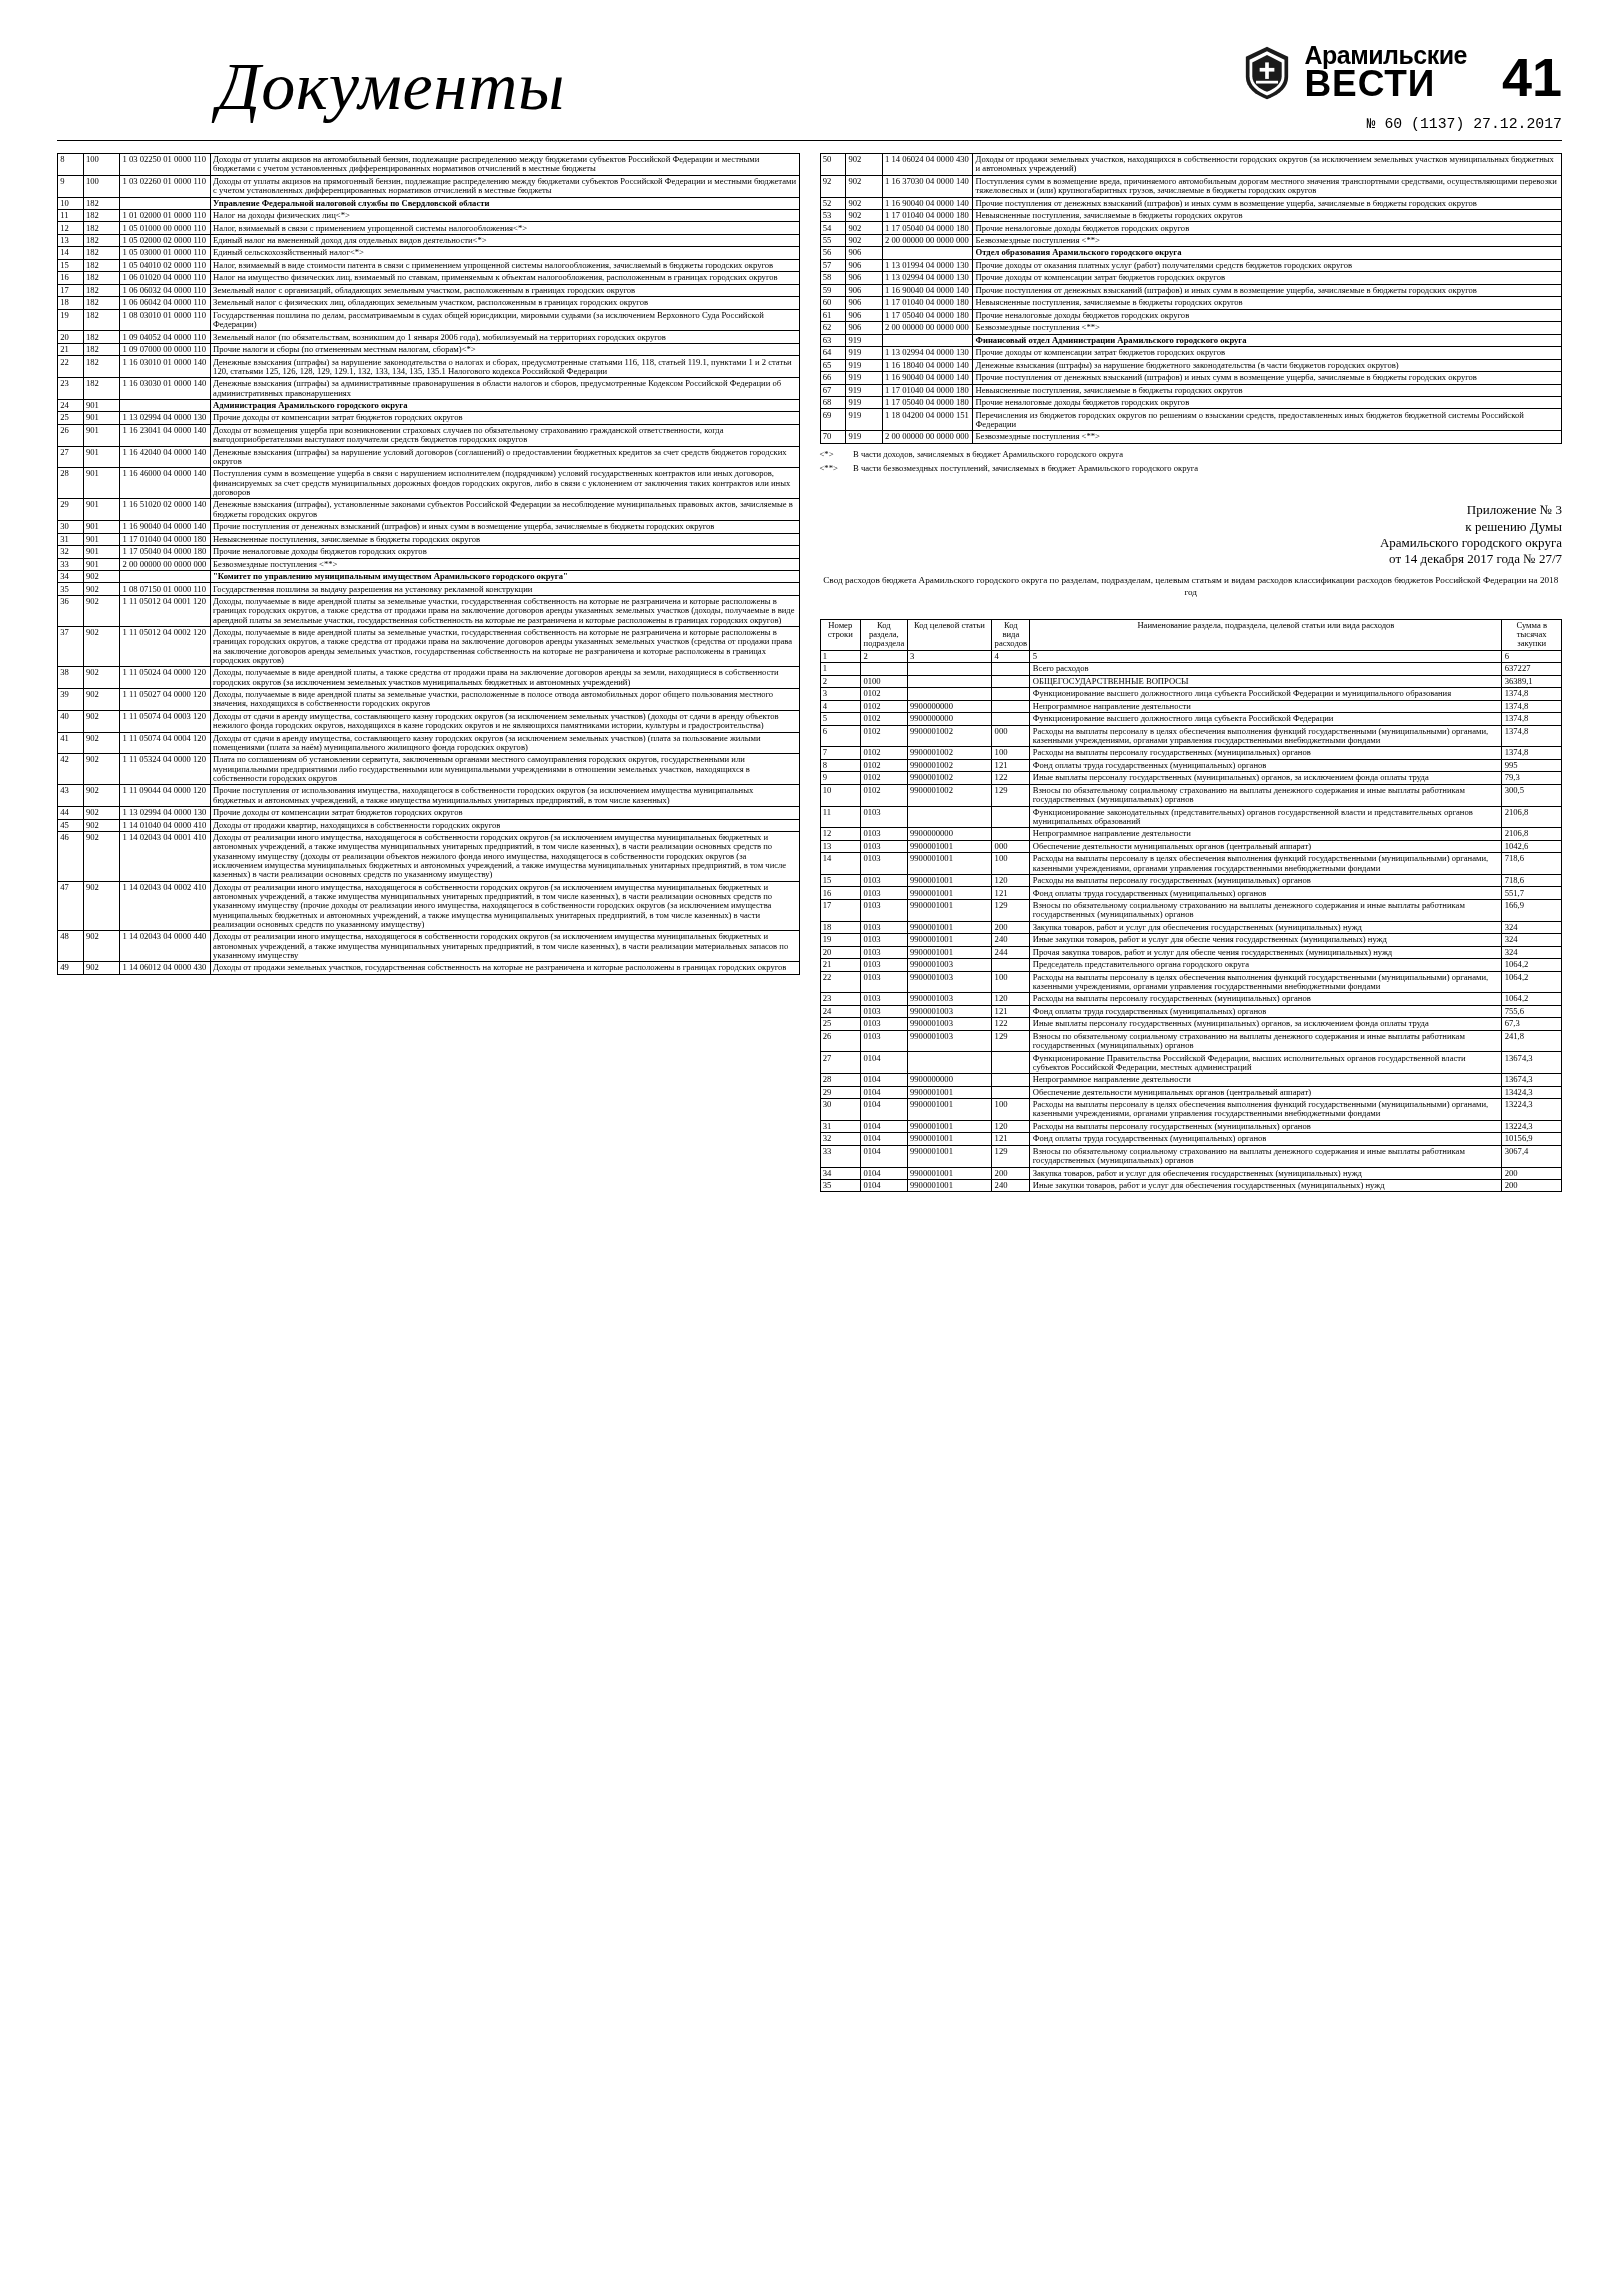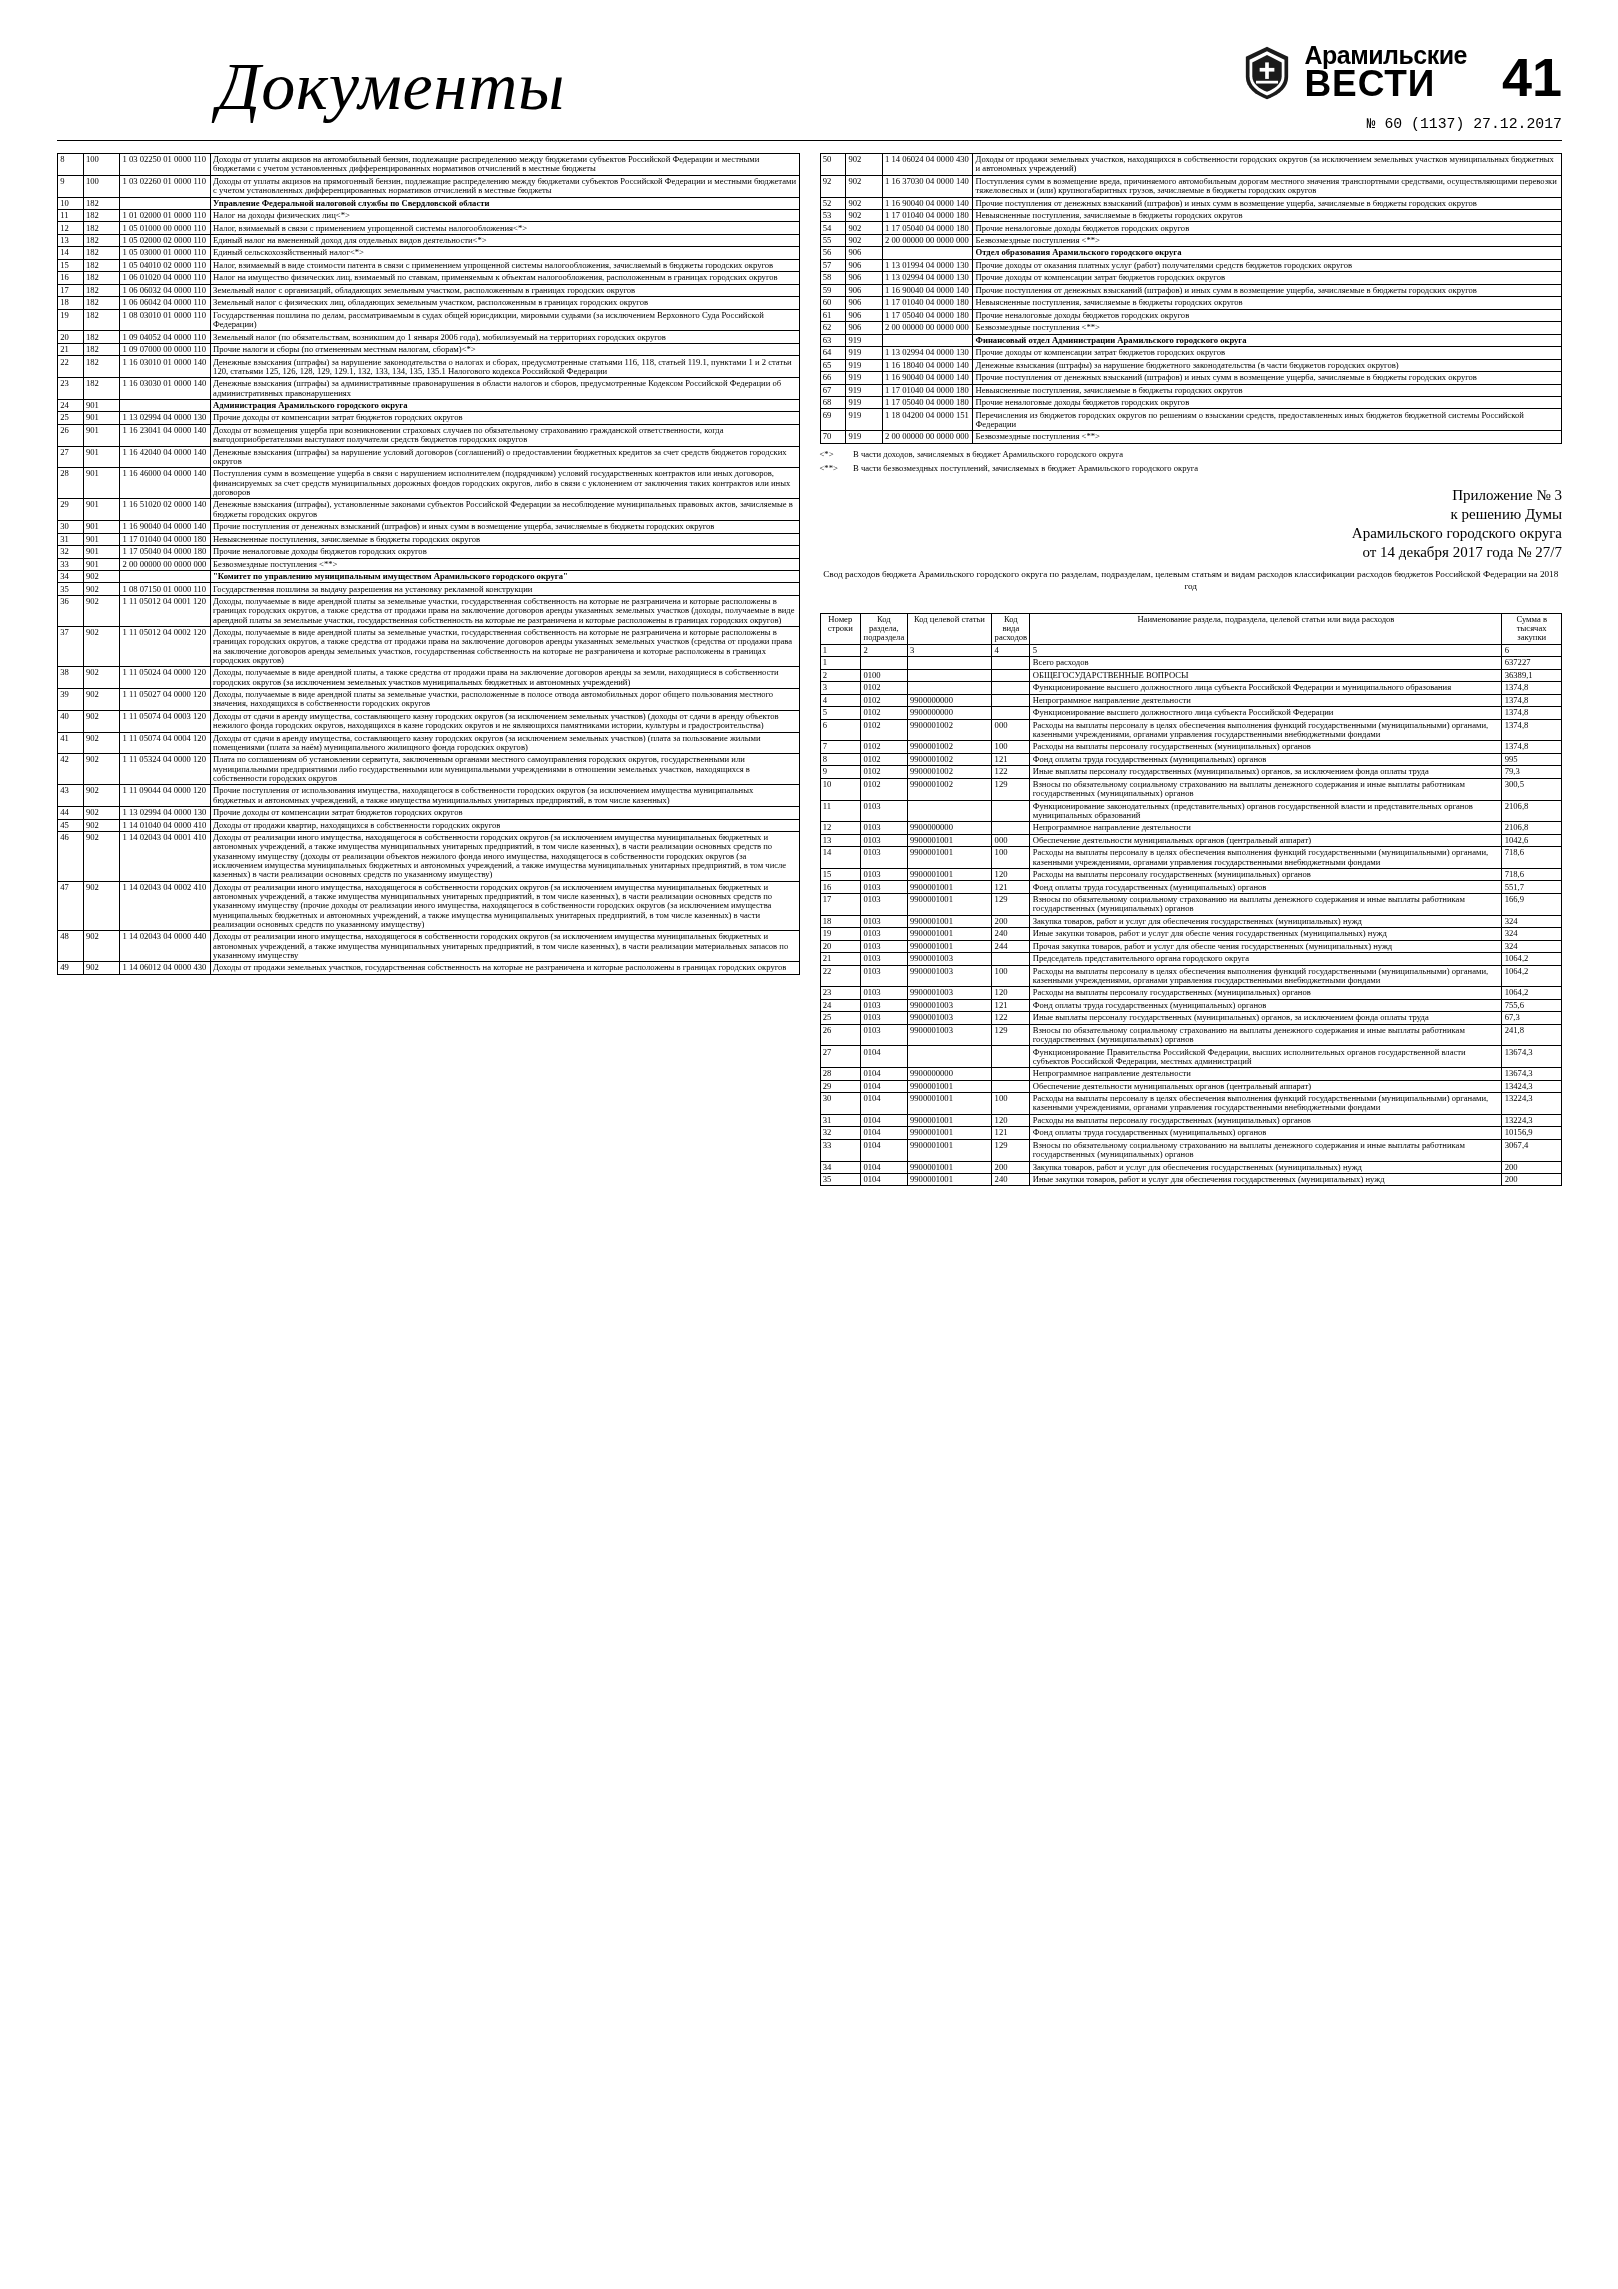--- a/index.html
+++ b/index.html
@@ -153,23 +153,23 @@
   }
   .note-row {
     display: flex;
     gap: 5.5px;
     margin-bottom: 2.8px;
   }
   .note-mark { width: 28px; flex: none; }
   .note-text { flex: 1; }
 
   .appendix {
-    margin-top: 13px;
+    margin-top: 29px;
     text-align: right;
-    font-size: 15px;
+    font-size: 13px;
     line-height: 1.25;
   }
   .app-title {
     margin-top: 7.4px;
     text-align: center;
     font-size: 9.2px;
     line-height: 1.3;
     margin-bottom: 20px;
   }
   .bold { font-weight: bold; }

